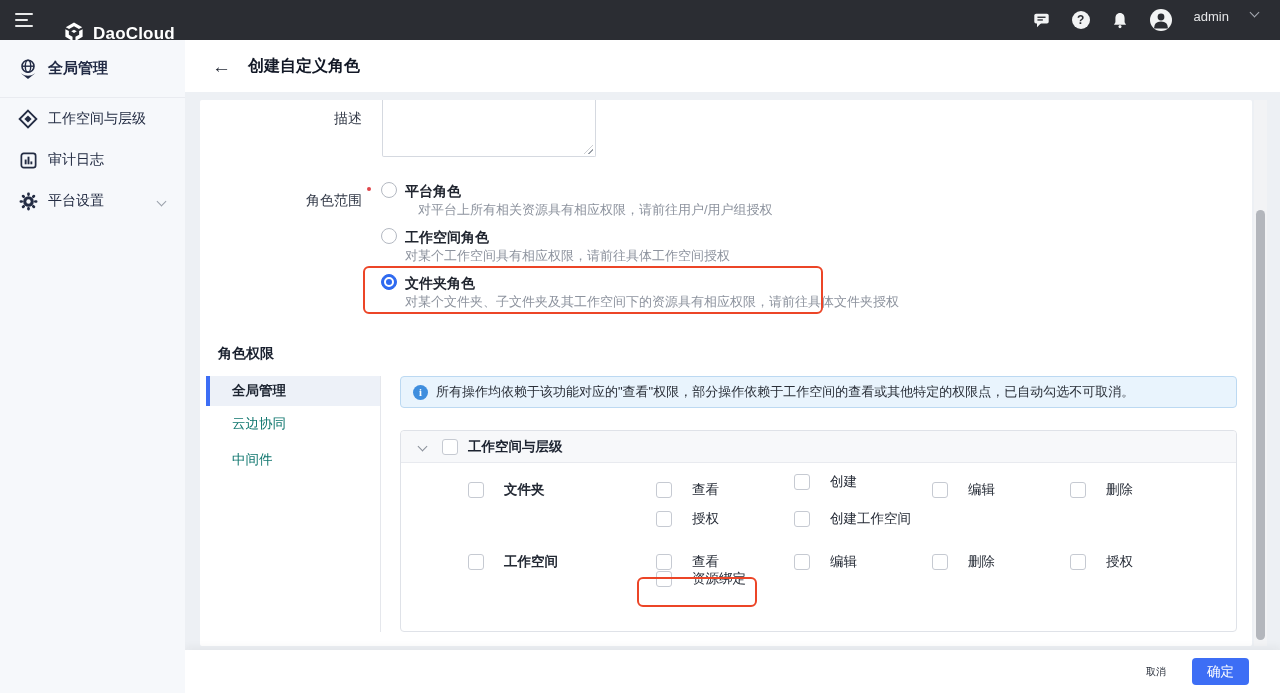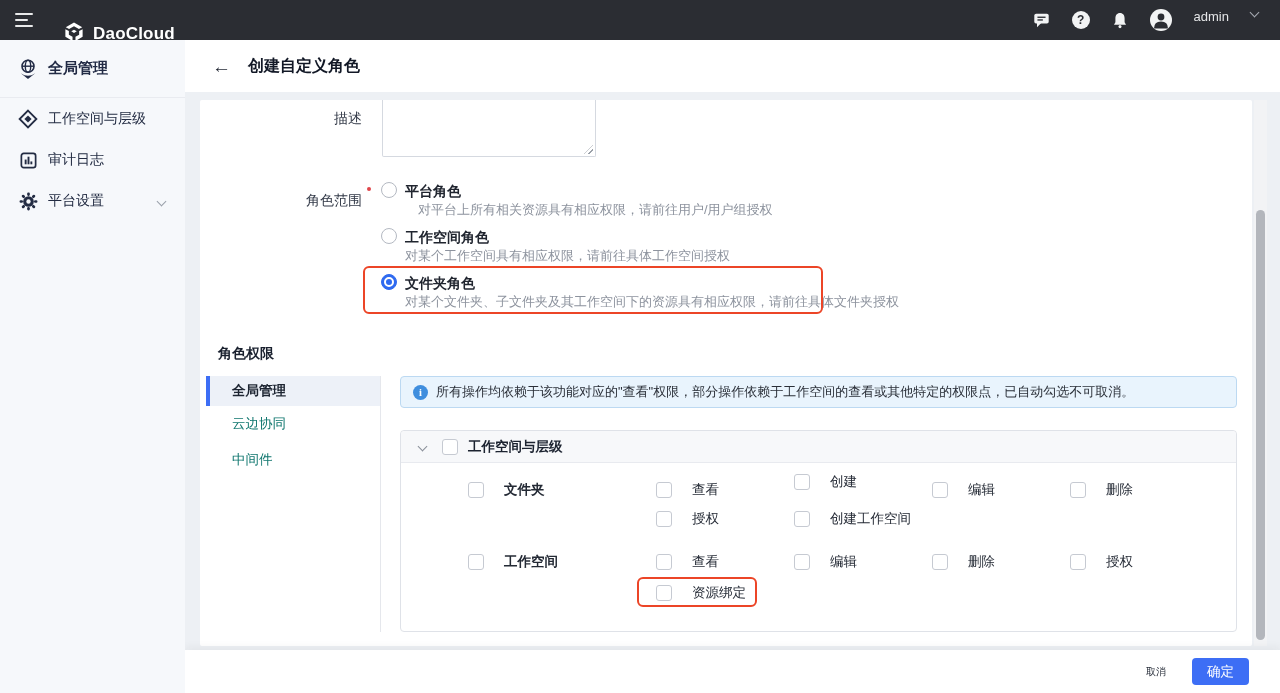--- a/index.html
+++ b/index.html
@@ -288,21 +288,21 @@
         <span class="plabel">编辑</span>
       </div>
       <div class="pitem" style="left:531px; top:91px;">
         <span class="checkbox"></span>
         <span class="plabel">删除</span>
       </div>
       <div class="pitem" style="left:669px; top:91px;">
         <span class="checkbox"></span>
         <span class="plabel">授权</span>
       </div>
-      <div class="pitem" style="left:255px; top:122px;justify-content:flex-end;">
+      <div class="pitem" style="left:255px; top:108px;justify-content:flex-end;">
         <span class="checkbox"></span>
         <span class="plabel">资源绑定</span>
       </div>
       <div class="hl-box" style="left:236px; top:114px; width:120px; height:30px;"></div>
 
     </div>
   </div>
 </div>
 
 <div class="scroll-track">

